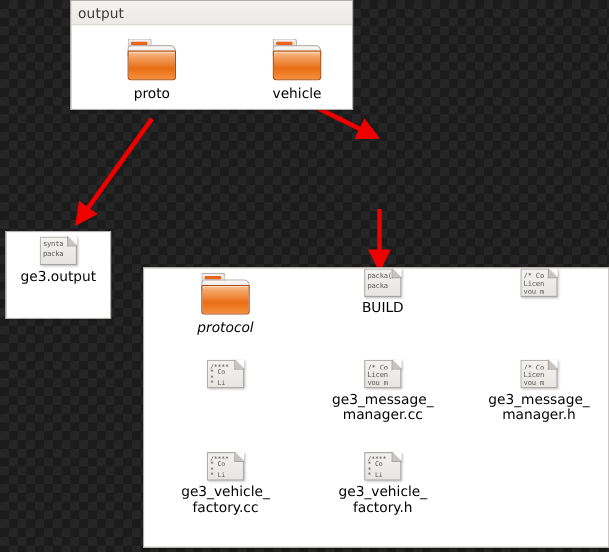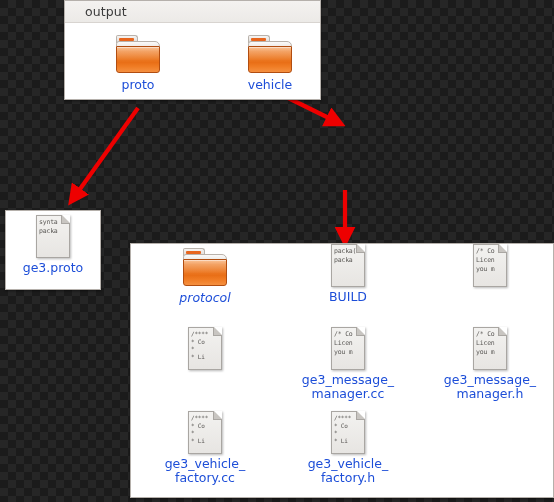--- a/index.html
+++ b/index.html
@@ -36,21 +36,21 @@
     box-shadow: 0 1px 2px rgba(0,0,0,0.45);
     overflow: hidden;
   }
 
   .panel-titlebar {
     height: 22px;
     background: linear-gradient(to bottom, #f4f2f0 0%, #eceae7 100%);
     border-bottom: 1px solid #d8d4d0;
     display: flex;
     align-items: center;
-    padding-left: 20px;
+    padding-left: 6px;
   }
 
   .panel-title {
     font-size: 12.5px;
     color: #3b3b3b;
     letter-spacing: 0.1px;
   }
 
   .panel-body {
     position: relative;
@@ -66,21 +66,21 @@
     width: 112px;
     text-align: center;
     display: flex;
     flex-direction: column;
     align-items: center;
     cursor: default;
   }
 
   .icon-label {
     font-size: 12.5px;
-    color: #1d4ed8;
+    color: #000000;
     line-height: 14px;
     margin-top: 3px;
     white-space: pre-line;
     text-align: center;
   }
 
   
   .folder-icon {
     width: 48px;
     height: 40px;
@@ -138,21 +138,21 @@
     content: "";
     position: absolute;
     left: 0; right: 0; top: 0;
     height: 13px;
     background: linear-gradient(to bottom, rgba(255,255,255,0.30), rgba(255,255,255,0.02));
   }
 
   
   .file-icon {
     width: 34px;
-    height: 43px;
+    height: 26px;
     position: relative;
     filter: drop-shadow(1px 1px 1px rgba(0,0,0,0.28));
   }
   .file-icon .sheet {
     position: absolute;
     inset: 0;
     background: linear-gradient(to bottom, #f3f2f0 0%, #e7e5e2 100%);
     border: 1px solid #a9a6a2;
     clip-path: polygon(0 0, 74% 0, 100% 20%, 100% 100%, 0 100%);
   }
@@ -252,21 +252,21 @@
     <div class="panel-body">
       <div class="icon-item" style="left:-9px; top:4px;">
         <div class="file-icon">
           <div class="sheet"></div>
           <div class="fold"></div>
           <div class="lines">
             <span>synta</span>
             <span>packa</span>
           </div>
         </div>
-        <div class="icon-label">ge3.proto</div>
+        <div class="icon-label">ge3.output</div>
       </div>
     </div>
   </div>
 
   <div class="panel no-title" style="left:130px; top:243px; width:424px; height:255px;">
     <div class="panel-body">
 
       <div class="icon-item grid-item" style="left:18px; top:4px;font-style:italic;">
         <div class="folder-icon">
           <div class="tab"></div>

